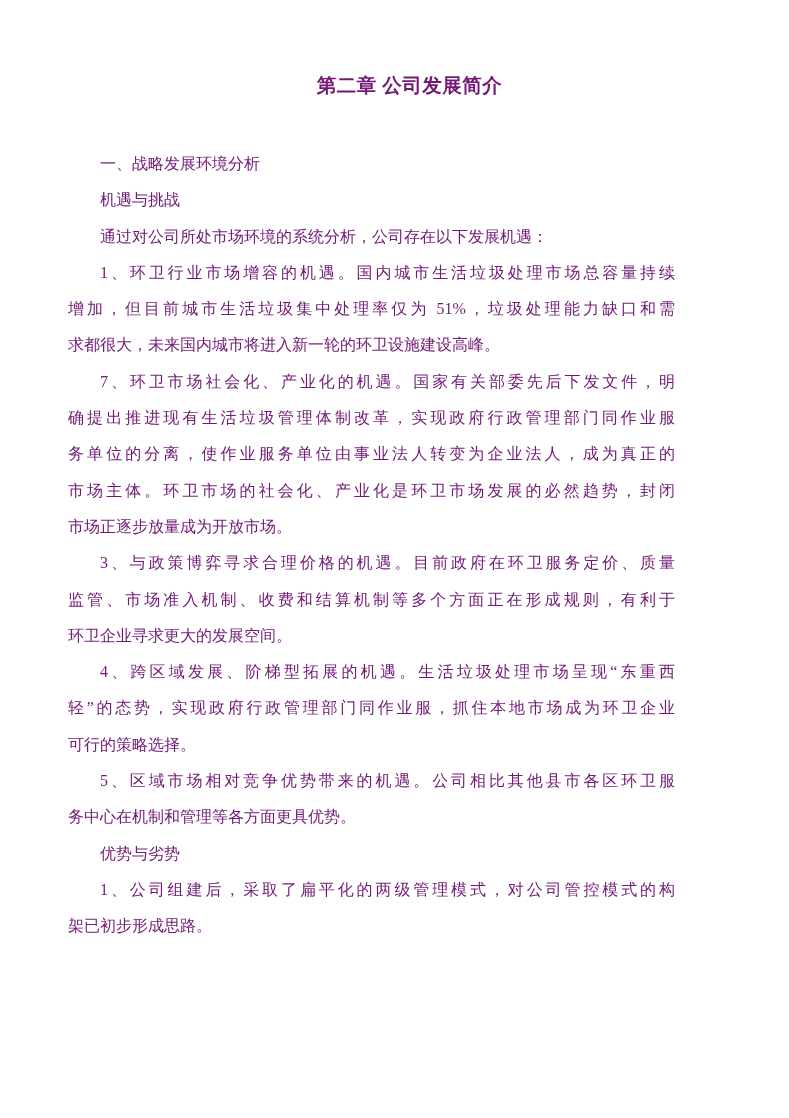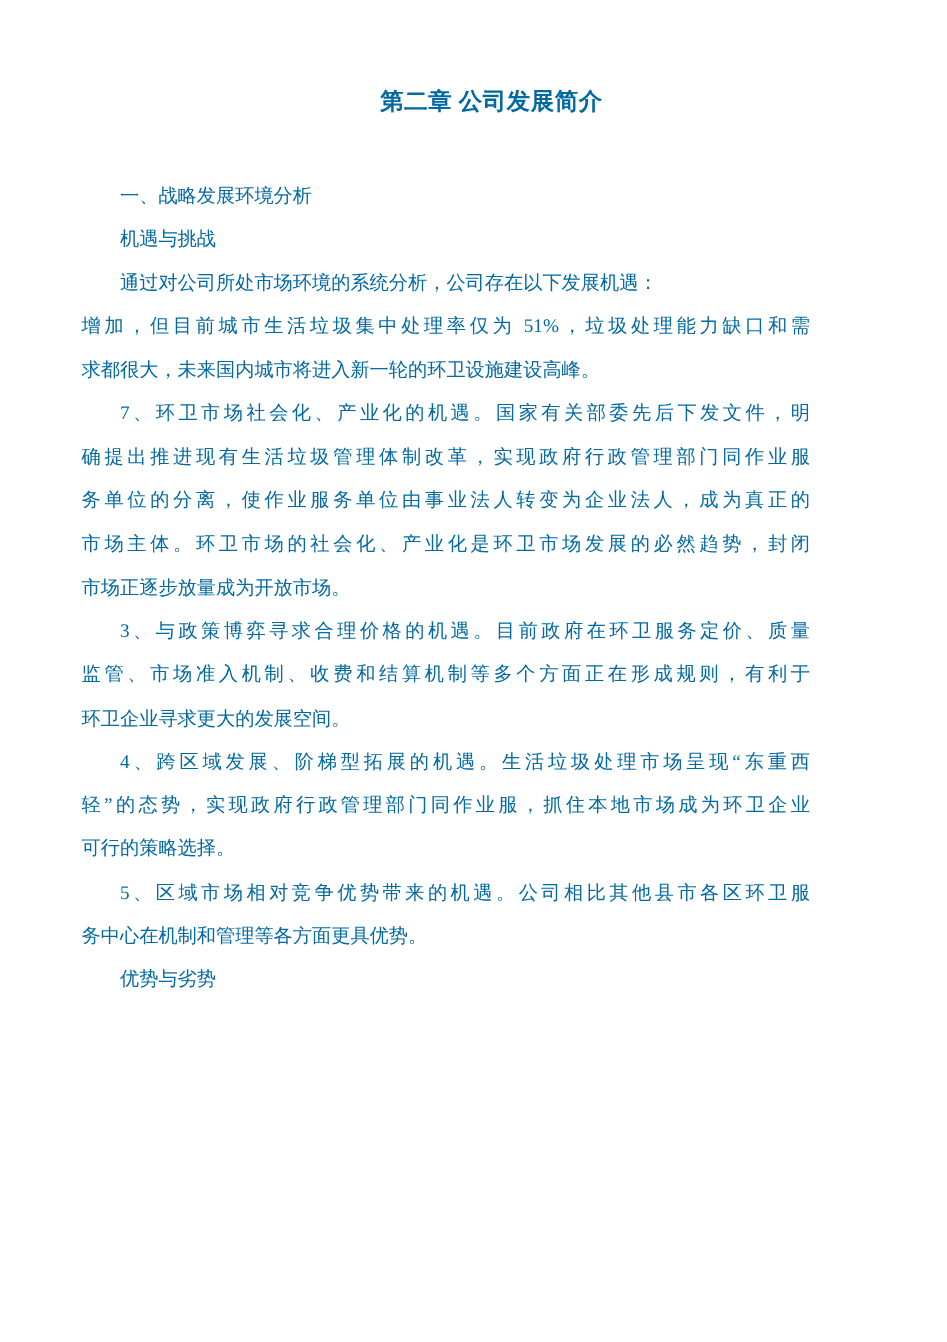--- a/index.html
+++ b/index.html
@@ -4,21 +4,21 @@
 <style>
   * { margin: 0; padding: 0; box-sizing: border-box; }
   html, body { background: #ffffff; }
   .page {
     position: relative;
     width: 789px;
     height: 1118px;
     background: #ffffff;
     overflow: hidden;
     font-family: "Liberation Serif", "DejaVu Serif", serif;
-    color: #0369a1;
+    color: #701a75;
   }
   .doc-title {
     padding-top: 68px;
     line-height: 36px;
     font-size: 19.5px;
     font-weight: bold;
     text-align: center;
     
     transform: translateX(15px);
     letter-spacing: 0.5px;
@@ -50,20 +50,21 @@
       <div class="para">
         <div class="line first last">一、战略发展环境分析</div>
       </div>
       <div class="para">
         <div class="line first last">机遇与挑战</div>
       </div>
       <div class="para">
         <div class="line first last">通过对公司所处市场环境的系统分析，公司存在以下发展机遇：</div>
       </div>
       <div class="para">
+        <div class="line first">1、环卫行业市场增容的机遇。国内城市生活垃圾处理市场总容量持续</div>
         <div class="line">增加，但目前城市生活垃圾集中处理率仅为 51%，垃圾处理能力缺口和需</div>
         <div class="line last">求都很大，未来国内城市将进入新一轮的环卫设施建设高峰。</div>
       </div>
       <div class="para">
         <div class="line first">7、环卫市场社会化、产业化的机遇。国家有关部委先后下发文件，明</div>
         <div class="line">确提出推进现有生活垃圾管理体制改革，实现政府行政管理部门同作业服</div>
         <div class="line">务单位的分离，使作业服务单位由事业法人转变为企业法人，成为真正的</div>
         <div class="line">市场主体。环卫市场的社会化、产业化是环卫市场发展的必然趋势，封闭</div>
         <div class="line last">市场正逐步放量成为开放市场。</div>
       </div>
@@ -77,14 +78,18 @@
         <div class="line">轻”的态势，实现政府行政管理部门同作业服，抓住本地市场成为环卫企业</div>
         <div class="line last">可行的策略选择。</div>
       </div>
       <div class="para">
         <div class="line first">5、区域市场相对竞争优势带来的机遇。公司相比其他县市各区环卫服</div>
         <div class="line last">务中心在机制和管理等各方面更具优势。</div>
       </div>
       <div class="para">
         <div class="line first last">优势与劣势</div>
       </div>
+      <div class="para">
+        <div class="line first">1、公司组建后，采取了扁平化的两级管理模式，对公司管控模式的构</div>
+        <div class="line last">架已初步形成思路。</div>
+      </div>
     </div>
 </div>
 
 </body></html>

